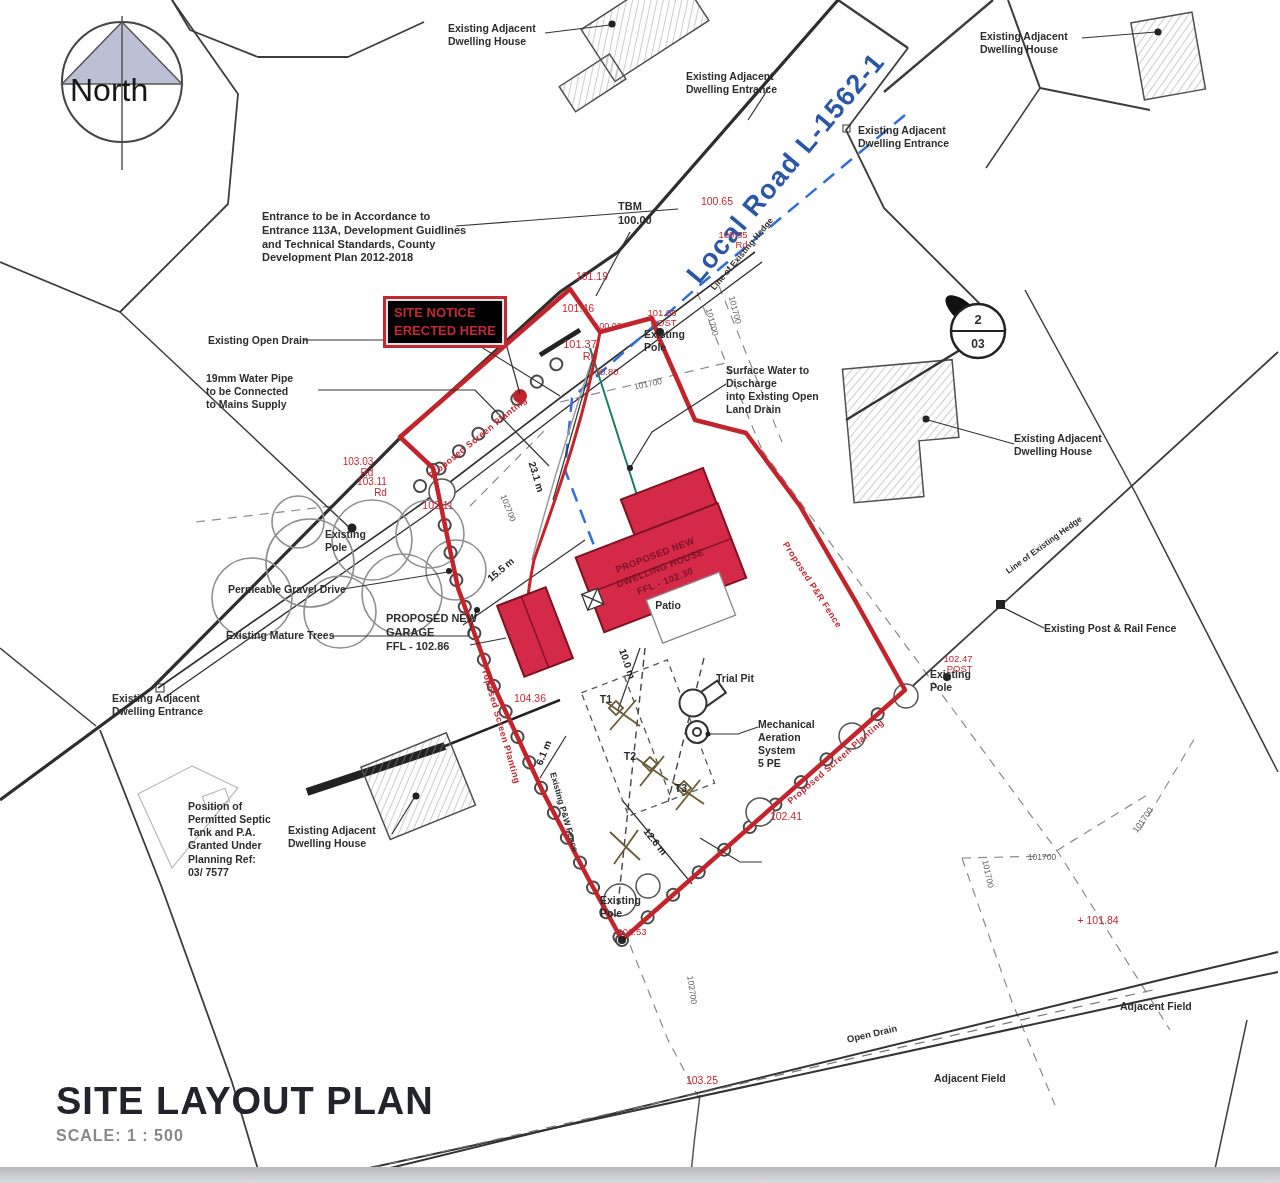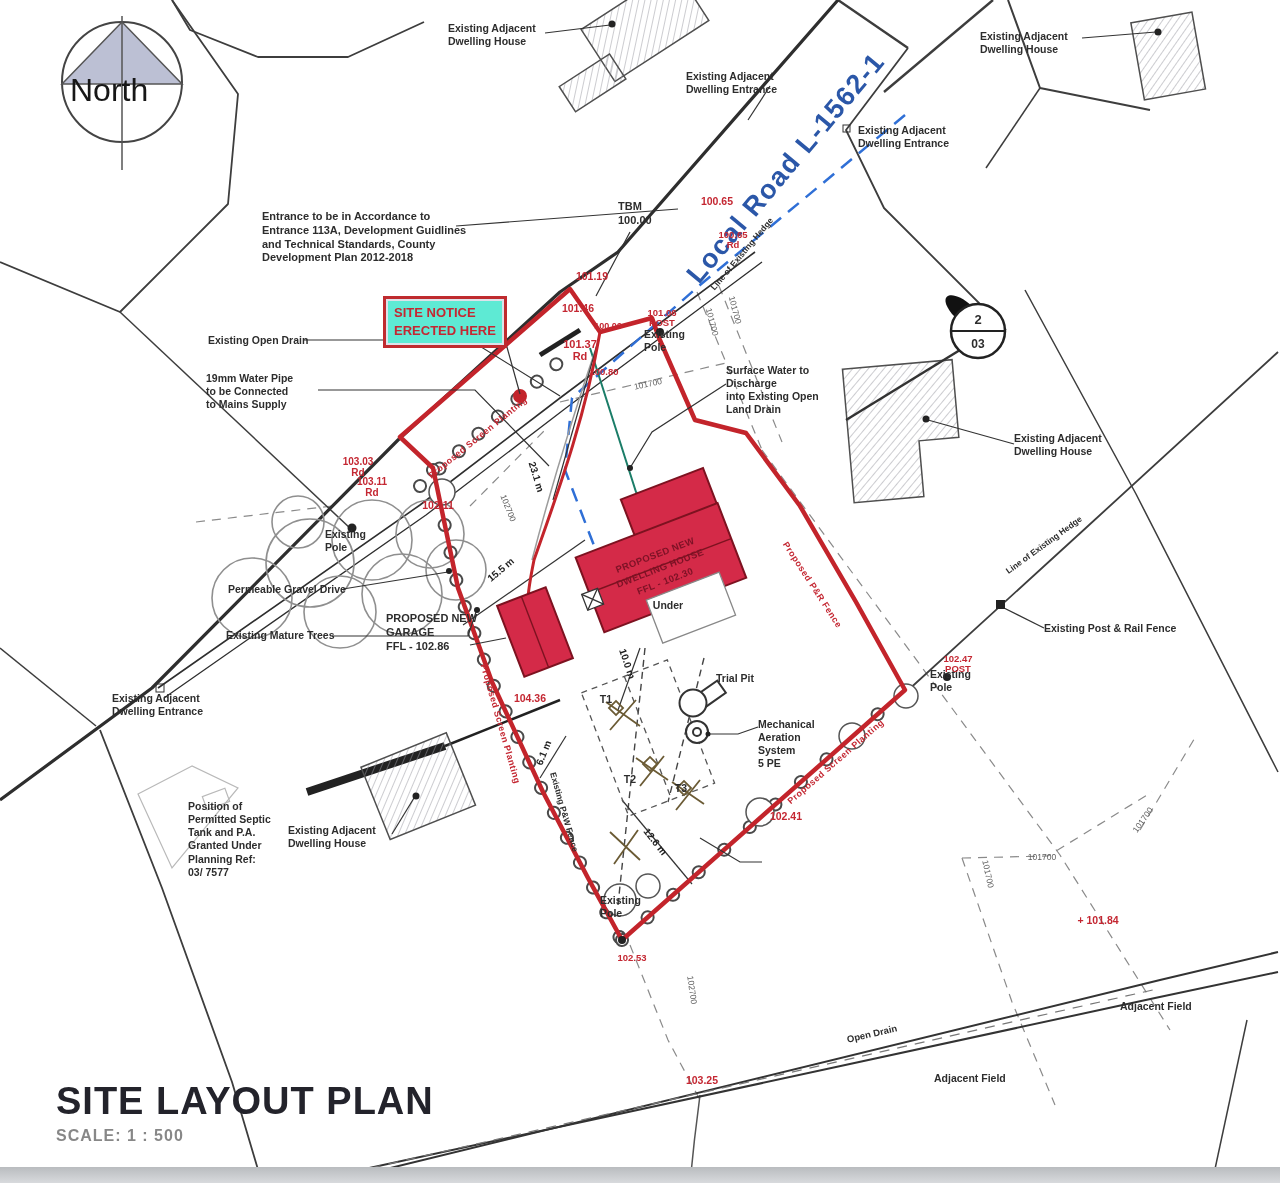--- a/index.html
+++ b/index.html
@@ -4,28 +4,28 @@
 <style>
   html,body{margin:0;padding:0;background:#e8e8e8;}
   #page{position:relative;width:1280px;height:1183px;background:#ffffff;overflow:hidden;
         font-family:"Liberation Sans","DejaVu Sans",sans-serif;}
   #linework{position:absolute;left:0;top:0;z-index:1;}
   #labels{position:absolute;left:0;top:0;width:1280px;height:1183px;z-index:2;pointer-events:none;}
   .ann{position:absolute;white-space:pre-line;transform-origin:center center;}
   .ann[data-a="tl"]{transform-origin:left top;}
   .bk{color:#2d2d2d;font-weight:700;font-size:10.5px;line-height:1.25;}
   .dim{color:#1f1f1f;font-weight:700;font-size:10px;line-height:1;}
-  .red{color:#c42732;font-weight:700;font-size:10.5px;line-height:1.1;text-align:center;}
+  .red{color:#c42732;font-weight:400;font-size:10.5px;line-height:1.1;text-align:right;}
   .redrot{color:#c42732;font-weight:700;font-size:9px;line-height:1;letter-spacing:.5px;}
   .dkred{color:#7d1226;font-weight:700;font-size:9.5px;line-height:1.45;text-align:center;letter-spacing:.4px;}
   .blue{color:#2b57a8;font-weight:700;font-size:27px;line-height:1;letter-spacing:1.5px;}
   .grid{color:#5e5e5e;font-weight:400;font-size:8.5px;line-height:1;}
   #north-label{position:absolute;left:70px;top:72px;font-size:32px;color:#171717;z-index:3;}
   #site-notice{position:absolute;left:383px;top:296px;width:118px;height:46px;z-index:3;
-     background:#5eead4;border:3.5px solid #bf2b2f;box-shadow:inset 0 0 0 2px #dde2ea;
+     background:#000000;border:3.5px solid #bf2b2f;box-shadow:inset 0 0 0 2px #dde2ea;
      display:flex;align-items:center;justify-content:center;text-align:left;
      color:#c42732;font-weight:700;font-size:13px;line-height:1.35;white-space:pre-line;}
   #title-block{position:absolute;left:56px;top:1080px;z-index:3;}
   #main-title{font-size:38px;font-weight:800;color:#23232b;letter-spacing:1px;}
   #scale-line{font-size:16px;font-weight:700;color:#6a6a6a;opacity:.8;margin-top:4px;letter-spacing:1px;}
   .marker-txt{position:absolute;z-index:3;font-weight:700;color:#2d2d2d;text-align:center;}
   #scan-strip{position:absolute;left:0;bottom:0;width:100%;height:16px;z-index:4;
      background:linear-gradient(#b9bcbf,#d8dadd);}
 </style>
 </head>
@@ -315,24 +315,24 @@
       <div class="ann bk" data-a="tl" style="left: 325px; top: 528px; transform: rotate(0deg);">Existing
 Pole</div>
       <div class="ann bk" data-a="tl" style="left: 228px; top: 583px; transform: rotate(0deg);">Permeable Gravel Drive</div>
       <div class="ann bk" data-a="tl" style="left: 226px; top: 629px; transform: rotate(0deg);">Existing Mature Trees</div>
       <div class="ann bk" data-a="tl" style="left: 386px; top: 612px; transform: rotate(0deg); font-size: 11px;">PROPOSED NEW
 GARAGE
 FFL - 102.86</div>
       <div class="ann dkred" style="left: 660px; top: 568px; transform: translate(-50%, -50%) rotate(-21deg);">PROPOSED NEW
 DWELLING HOUSE
 FFL - 102.30</div>
-      <div class="ann bk" style="left: 668px; top: 606px; transform: translate(-50%, -50%) rotate(0deg);">Under</div>
+      <div class="ann bk" style="left: 668px; top: 606px; transform: translate(-50%, -50%) rotate(0deg);">Patio</div>
       <div class="ann bk" data-a="tl" style="left: 716px; top: 672px; transform: rotate(0deg);">Trial Pit</div>
       <div class="ann bk" style="left: 606px; top: 700px; transform: translate(-50%, -50%) rotate(0deg);">T1</div>
-      <div class="ann bk" style="left: 630px; top: 757px; transform: translate(-50%, -50%) rotate(0deg); margin-top: 23px;">T2</div>
+      <div class="ann bk" style="left: 630px; top: 757px; transform: translate(-50%, -50%) rotate(0deg);">T2</div>
       <div class="ann bk" style="left: 681px; top: 789px; transform: translate(-50%, -50%) rotate(0deg);">T3</div>
       <div class="ann bk" data-a="tl" style="left: 758px; top: 718px; transform: rotate(0deg);">Mechanical
 Aeration
 System
 5 PE</div>
       <div class="ann bk" data-a="tl" style="left: 188px; top: 800px; transform: rotate(0deg);">Position of
 Permitted Septic
 Tank and P.A.
 Granted Under
 Planning Ref:
@@ -377,21 +377,21 @@
       <div class="ann red" style="left: 604px; top: 372px; transform: translate(-50%, -50%) rotate(0deg); font-size: 9.5px;">100.80</div>
       <div class="ann red" style="left: 358px; top: 467px; transform: translate(-50%, -50%) rotate(0deg); font-size: 10px;">103.03
 Rd</div>
       <div class="ann red" style="left: 372px; top: 487px; transform: translate(-50%, -50%) rotate(0deg); font-size: 10px;">103.11
 Rd</div>
       <div class="ann red" style="left: 438px; top: 506px; transform: translate(-50%, -50%) rotate(0deg);">102.11</div>
       <div class="ann red" style="left: 530px; top: 699px; transform: translate(-50%, -50%) rotate(0deg);">104.36</div>
       <div class="ann red" style="left: 786px; top: 817px; transform: translate(-50%, -50%) rotate(0deg);">102.41</div>
       <div class="ann red" style="left: 958px; top: 664px; transform: translate(-50%, -50%) rotate(0deg); font-size: 9.5px;">102.47
 POST</div>
-      <div class="ann red" style="left: 632px; top: 932px; transform: translate(-50%, -50%) rotate(0deg); font-size: 9.5px; margin-top: 26px;">102.53</div>
+      <div class="ann red" style="left: 632px; top: 932px; transform: translate(-50%, -50%) rotate(0deg); font-size: 9.5px;">102.53</div>
       <div class="ann red" style="left: 702px; top: 1081px; transform: translate(-50%, -50%) rotate(0deg);">103.25</div>
       <div class="ann red" style="left: 1098px; top: 921px; transform: translate(-50%, -50%) rotate(0deg);">+ 101.84</div>
     </div>
 
 <div id="title-block">
   <div id="main-title">SITE LAYOUT PLAN</div>
   <div id="scale-line">SCALE:   1 : 500</div>
 </div>
 
 <div id="scan-strip"></div>

